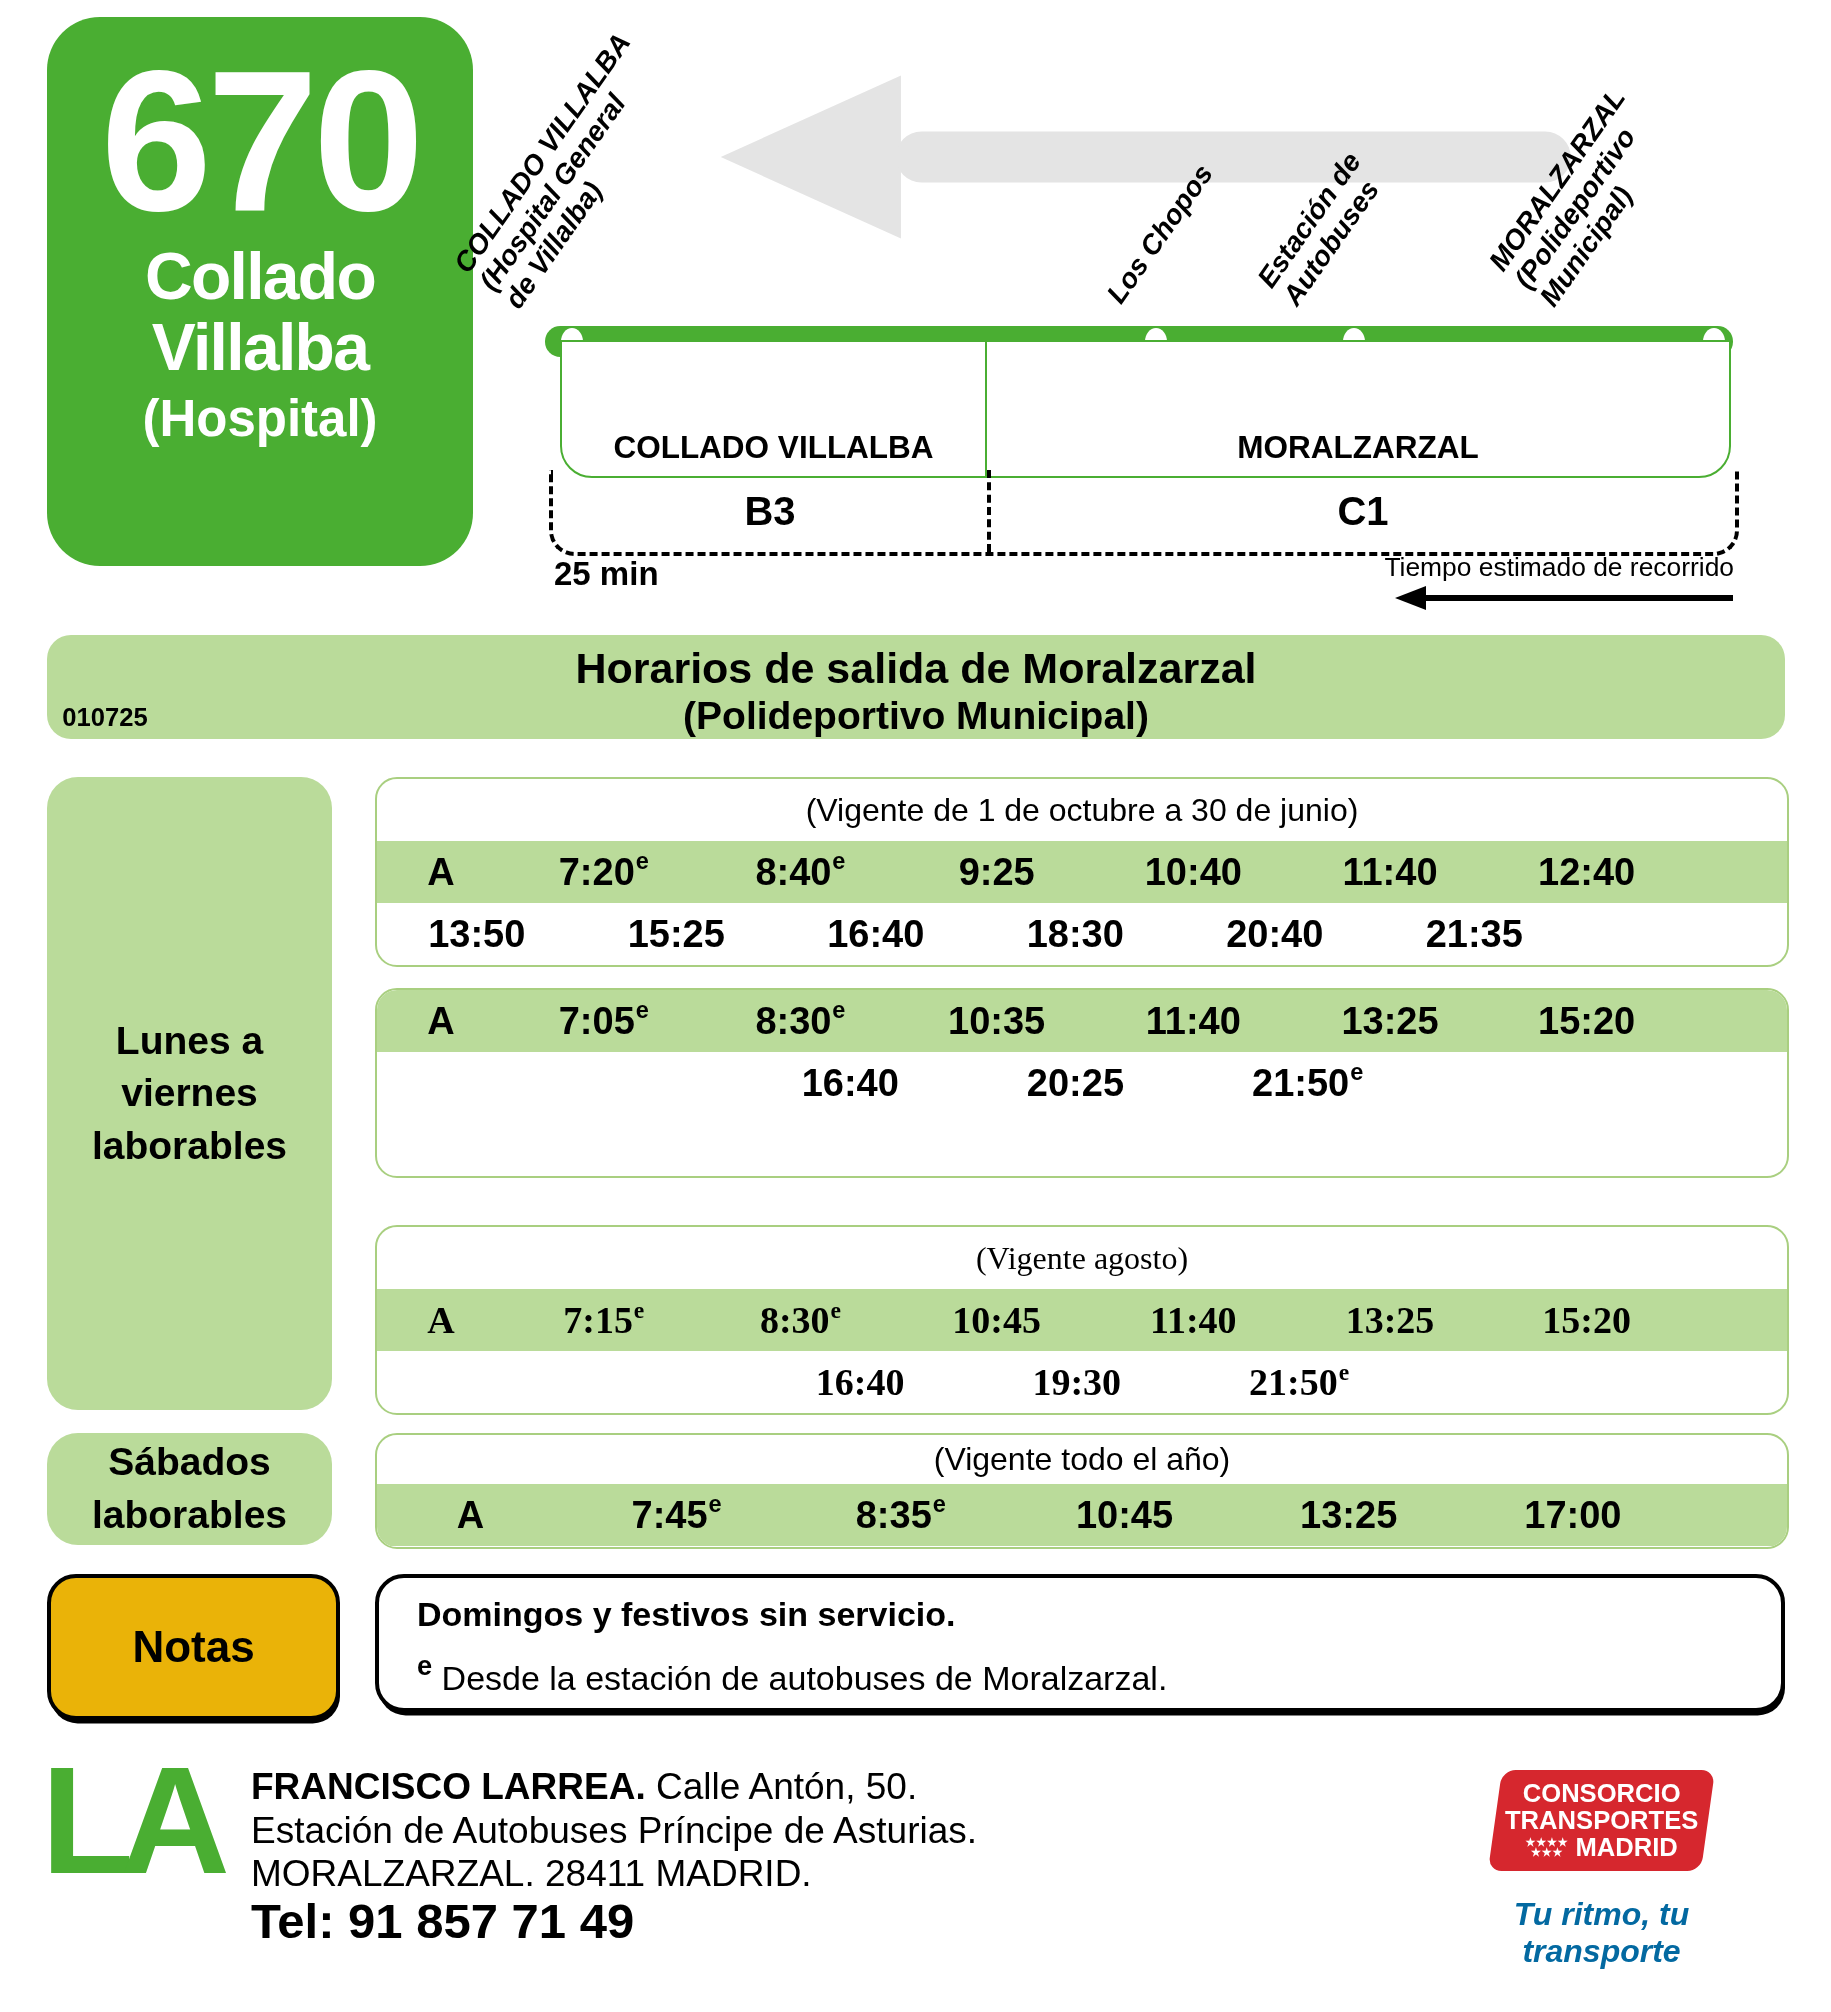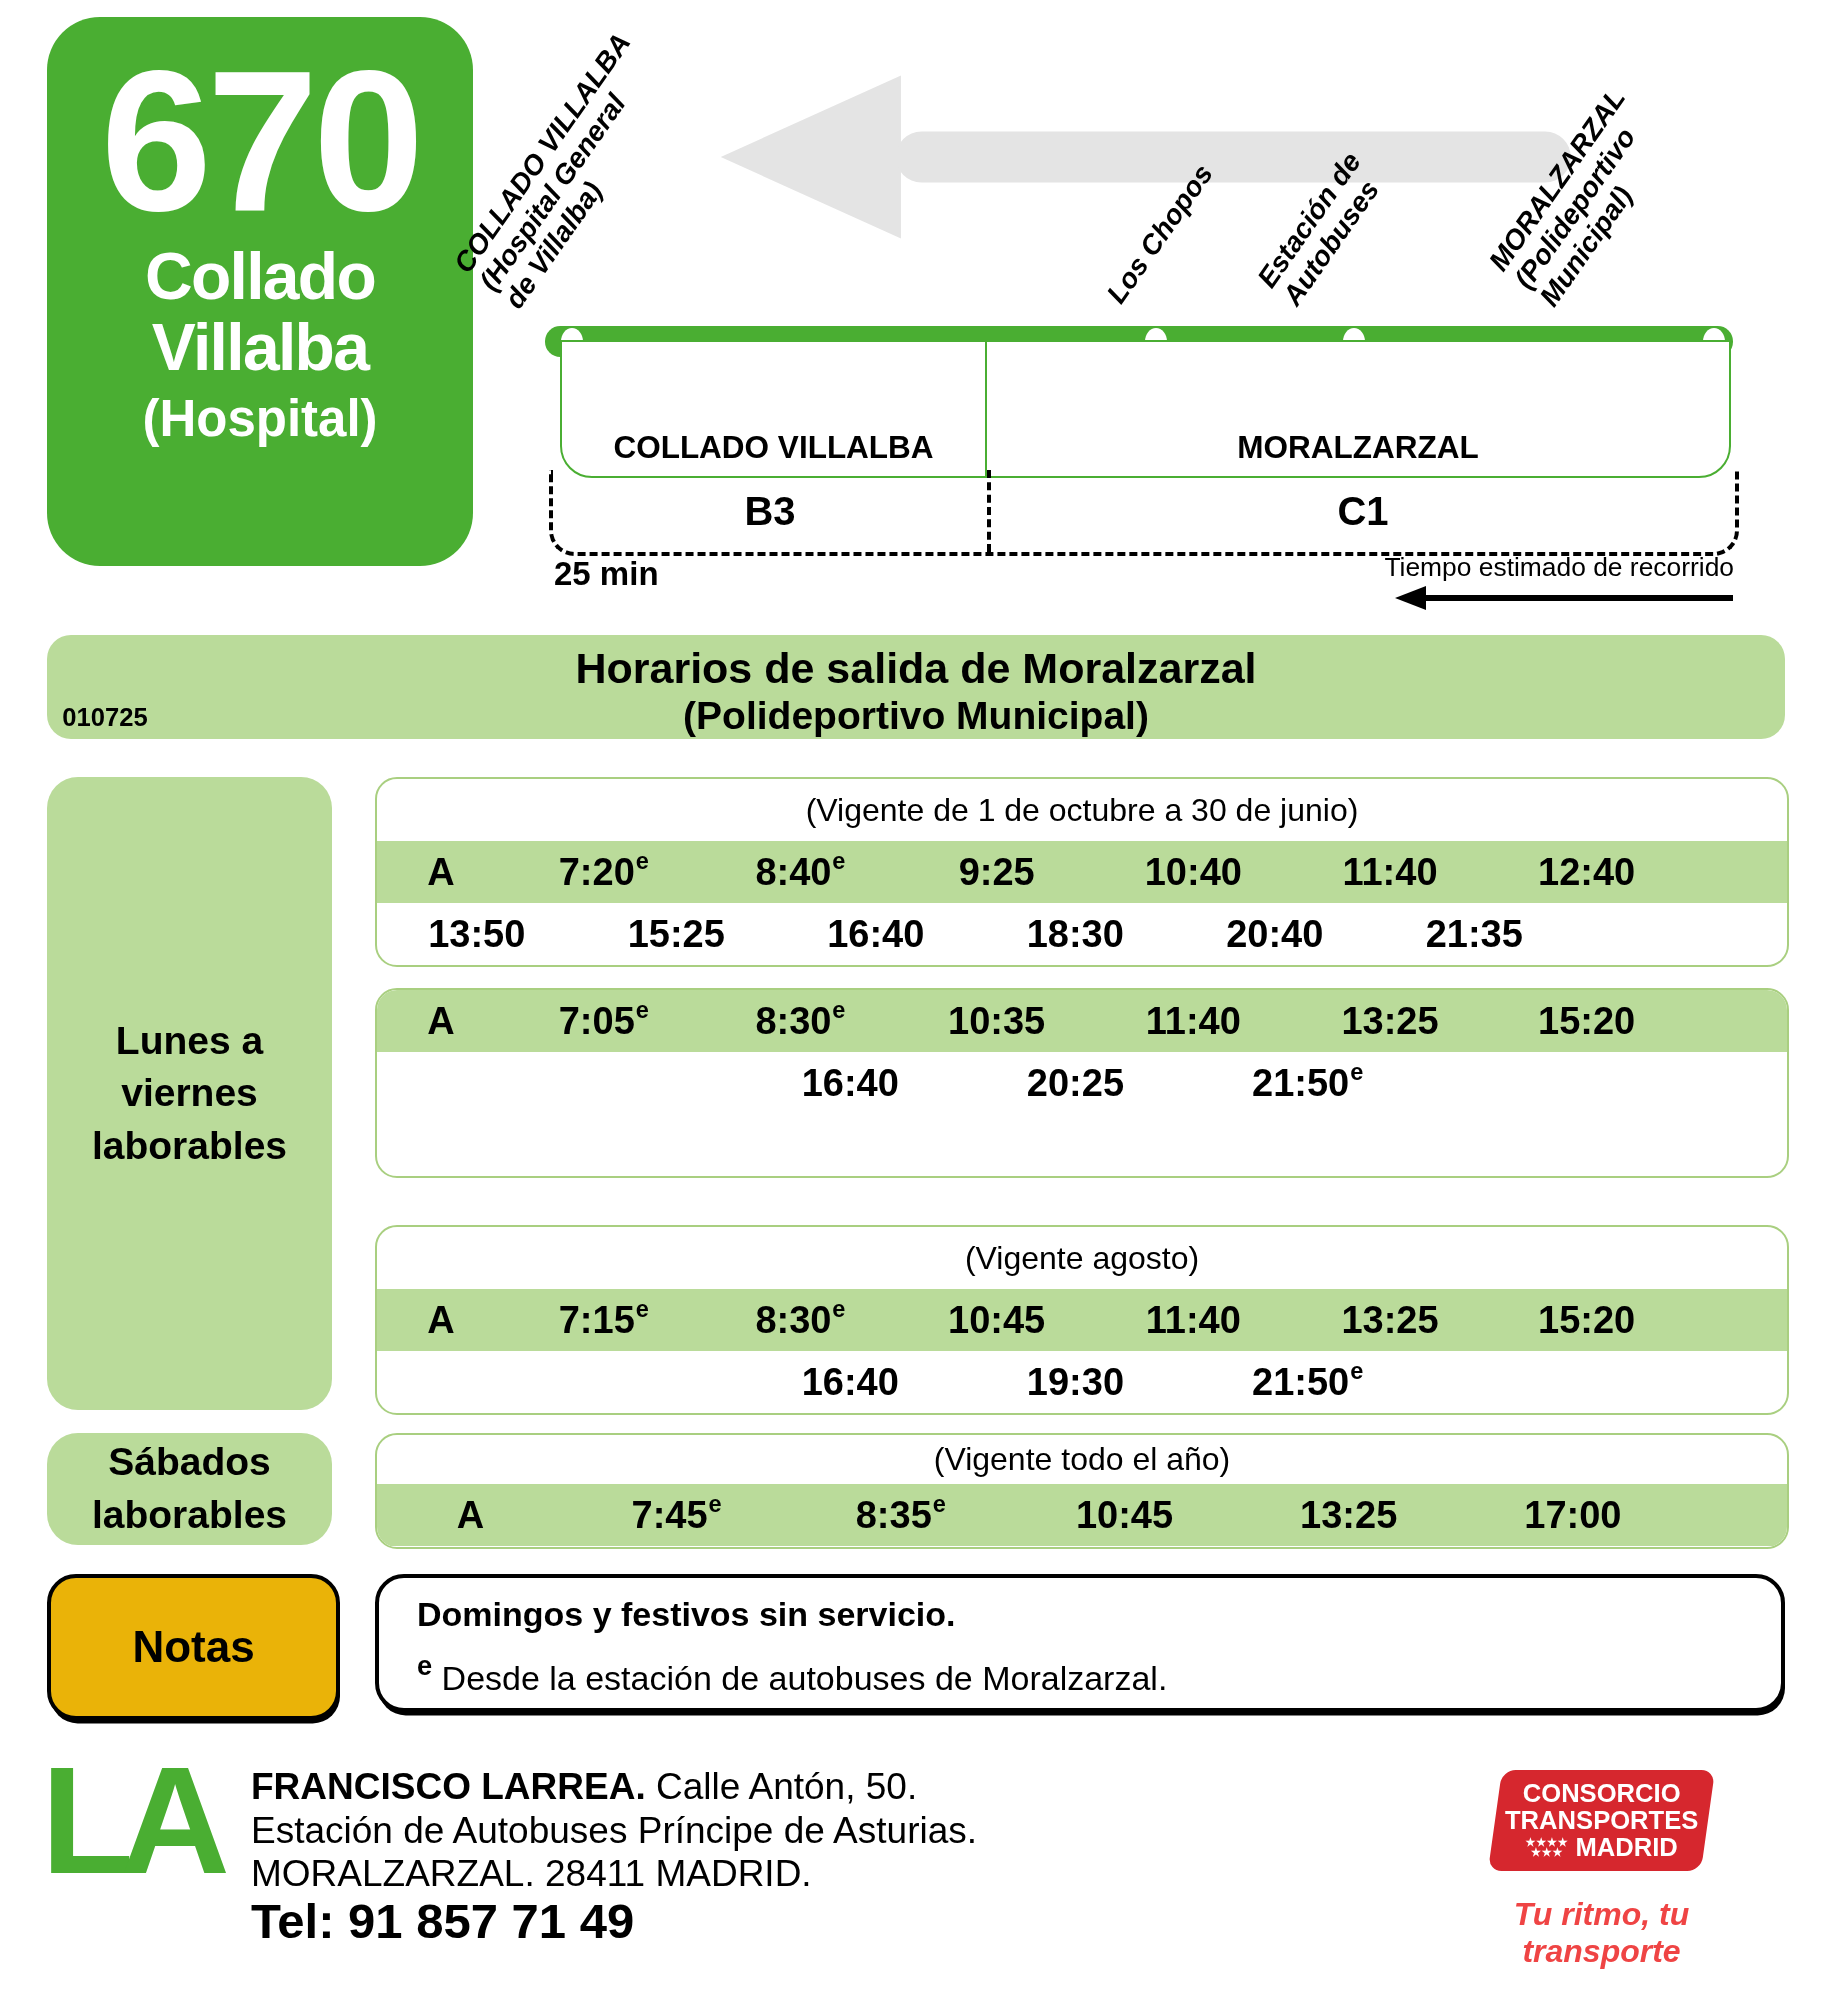--- a/index.html
+++ b/index.html
@@ -52,21 +52,21 @@
   .weekday-box{top:777px;height:633px;}
   .saturday-box{top:1433px;height:112px;}
   .notas-box{position:absolute;left:47px;top:1574px;width:285px;height:138px;background:#eab308;
     border:4.3px solid #000;border-radius:29px;box-shadow:1.7px 5.1px 0 -1.7px #000;
     display:flex;align-items:center;justify-content:center;font-size:44px;font-weight:bold;}
 
   
   .sched{position:absolute;left:375px;width:1410px;background:#fff;
     border:2.6px solid #a9cf80;border-radius:22px;overflow:hidden;}
   .t1{top:777px;height:186px;} .t2{top:988px;height:186px;}
-  .t3{top:1225px;height:186px;} .t4{top:1433px;height:112px;}
+  .t3{top:1225px;height:186px;font-family:Liberation Serif, serif;} .t4{top:1433px;height:112px;}
   .period{display:flex;align-items:center;justify-content:center;font-size:32px;height:62px;}
   .t4 .period{height:49px;}
   .trow{align-items:center;height:62px;}
   .row-green{background:#badb9a;}
   .grid6{display:grid;grid-template-columns:128px repeat(6,1fr);padding-right:102px;}
   .grid5{display:grid;grid-template-columns:187px repeat(5,1fr);padding-right:102px;}
   .offset6{display:grid;grid-template-columns:repeat(6,1fr);padding-right:213px;}
   .center3{display:flex;justify-content:center;gap:128px;}
   .tcell,.acell{text-align:center;font-size:38px;font-weight:bold;white-space:nowrap;}
   .tcell sup{font-size:62%;position:relative;top:-1.7px;left:0.9px;}
@@ -85,21 +85,21 @@
   .company{position:absolute;left:251px;top:1765px;font-size:37px;line-height:1.18;}
   .company b{font-weight:bold;}
   .phone{position:absolute;left:251px;top:1893px;font-size:49px;font-weight:bold;}
   .ctm-logo{position:absolute;left:1495px;top:1770px;width:213px;height:101px;background:#d6272e;
     border-radius:13.6px;transform:skewX(-8deg);display:flex;align-items:center;justify-content:center;}
   .ctm-inner{transform:skewX(8deg);color:#fff;font-weight:bold;font-size:25.6px;line-height:1.06;
     text-align:center;}
   .ctm-line3{display:flex;align-items:center;justify-content:center;gap:6.8px;}
   .stars{font-size:11px;line-height:0.9;letter-spacing:0.9px;}
   .tagline{position:absolute;left:1478px;top:1896px;width:247px;text-align:center;
-    color:#ef4444;font-size:32px;font-weight:bold;font-style:italic;}
+    color:#0369a1;font-size:32px;font-weight:bold;font-style:italic;}
 </style>
 </head>
 <body>
 
 <div id="page">
 
   <div class="line-card">
     <div class="line-number">670</div>
     <div class="line-name">
       <div>Collado</div>

